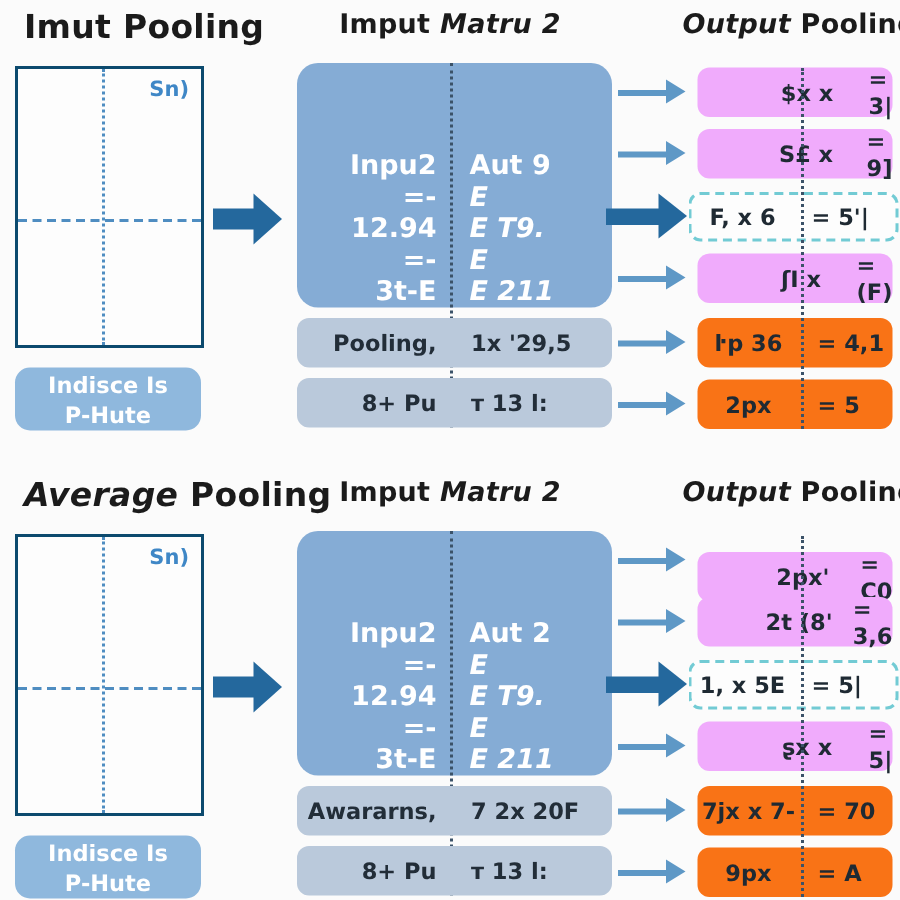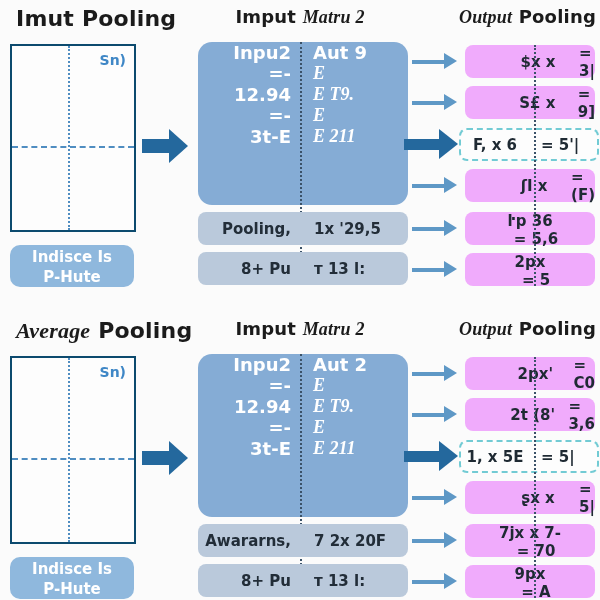--- a/index.html
+++ b/index.html
@@ -8,50 +8,50 @@
     font-family:"DejaVu Sans",sans-serif;overflow:hidden;
   }
   .section{position:absolute;left:0;width:600px;height:300px;}
   #sec0{top:0;} #sec1{top:312px;height:288px;}
 
   
   .title{position:absolute;font-weight:bold;font-size:22px;color:#1b1b1b;letter-spacing:.2px;white-space:nowrap;}
   .left-title{left:16px;top:6px;}
   .mid-title{left:190px;top:6px;width:220px;text-align:center;font-size:18px;}
   .right-title{left:455px;top:6px;width:145px;text-align:center;font-size:18px;}
-  .it{font-style:italic;font-family:Liberation Serif, serif;}
+  .it{font-style:italic;}
 
   
   .grid-box{position:absolute;left:10px;top:44px;width:122px;height:184px;background:#fdfdfd;border:2px solid #0c4a6e;}
   .v-dotted{position:absolute;left:56px;top:0;height:100%;width:0;border-left:2px dotted #4f8dc1;}
   .h-dashed{position:absolute;left:0;top:100px;width:100%;height:0;border-top:2px dashed #4f8dc1;}
   .corner-label{position:absolute;top:6px;right:8px;color:#3f87c6;font-weight:bold;font-size:14px;}
 
   .index-box{position:absolute;left:10px;top:245px;width:124px;height:42px;background:#8fb8dd;border-radius:10px;
     color:#ffffff;font-weight:bold;font-size:15px;text-align:center;line-height:20px;padding-top:2px;box-sizing:border-box;}
 
   
   .matrix-box{position:absolute;left:198px;top:42px;width:210px;height:163px;background:#85acd5;border-radius:14px;
-    display:flex;flex-direction:column;justify-content:flex-start;}
+    display:flex;flex-direction:column;justify-content:flex-end;}
   .m-row{display:flex;align-items:center;color:#ffffff;font-weight:bold;font-size:18px;}
   .m-left{width:102px;text-align:right;padding-right:9px;box-sizing:border-box;}
   .m-right{flex:1;text-align:left;padding-left:13px;}
   .mid-divider{position:absolute;left:300px;top:42px;height:243px;width:0;border-left:2px dotted #3b5268;}
 
   .info-row{position:absolute;left:198px;width:210px;height:33px;background:#bac9db;border-radius:8px;
     display:flex;align-items:center;color:#222d38;font-weight:bold;font-size:15px;}
   .info-row .m-left{font-size:15px;}
   .info-row .m-right{padding-left:14px;}
   .info-1{top:212px;} .info-2{top:252px;}
 
   
   .out-row{position:absolute;left:465px;width:130px;height:33px;border-radius:8px;
     display:flex;align-items:center;color:#1f2a33;font-weight:bold;font-size:15px;box-sizing:border-box;}
   .out-dark{background:#f0abfc;padding-left:44px;}
-  .out-light{background:#f0abfc;flex-direction:column;}
+  .out-light{background:#f97316;}
   .out-dashed{left:459px;width:140px;background:#fdfdfd;border:2px dashed #72cbd4;}
   .o-left{width:68px;text-align:center;}
   .o-right{flex:1;text-align:left;padding-left:12px;}
   .right-divider{position:absolute;left:534px;top:45px;height:241px;width:0;border-left:2px dotted #3b5268;}
 
   
   .thin-arrow{position:absolute;left:412px;width:45px;height:17px;}
   .thin-arrow .shaft{position:absolute;left:0;right:11px;top:6.5px;height:4px;background:#5e98c6;}
   .thin-arrow .head{position:absolute;right:0;top:0;width:0;height:0;
     border-left:13px solid #5e98c6;border-top:8.5px solid transparent;border-bottom:8.5px solid transparent;}
@@ -164,21 +164,21 @@
     <div class="out-row out-dark" style="top:169px">
       <div class="o-left">ʃI x</div>
       <div class="o-right">= (F)</div>
     </div>
     <div class="thin-arrow" style="top:220px">
         <div class="shaft"></div>
         <div class="head"></div>
       </div>
     <div class="out-row out-light" style="top:212px">
       <div class="o-left">ŀp 36</div>
-      <div class="o-right">= 5,6</div>
+      <div class="o-right">= 4,1</div>
     </div>
     <div class="thin-arrow" style="top:261px">
         <div class="shaft"></div>
         <div class="head"></div>
       </div>
     <div class="out-row out-light" style="top:253px">
       <div class="o-left">2px</div>
       <div class="o-right">= 5</div>
     </div>
     <div class="right-divider"></div>
@@ -245,21 +245,21 @@
     </div>
     <div class="info-row info-2">
       <div class="m-left">8+ Pu</div>
       <div class="m-right">т 13 l:</div>
     </div>
 
     <div class="thin-arrow" style="top:53px">
         <div class="shaft"></div>
         <div class="head"></div>
       </div>
-    <div class="out-row out-dark" style="top:45px">
+    <div class="out-row out-dark" style="top:56px">
       <div class="o-left">2px'</div>
       <div class="o-right">= C0</div>
     </div>
     <div class="thin-arrow" style="top:94px">
         <div class="shaft"></div>
         <div class="head"></div>
       </div>
     <div class="out-row out-dark" style="top:86px">
       <div class="o-left">2t (8'</div>
       <div class="o-right">= 3,6</div>

